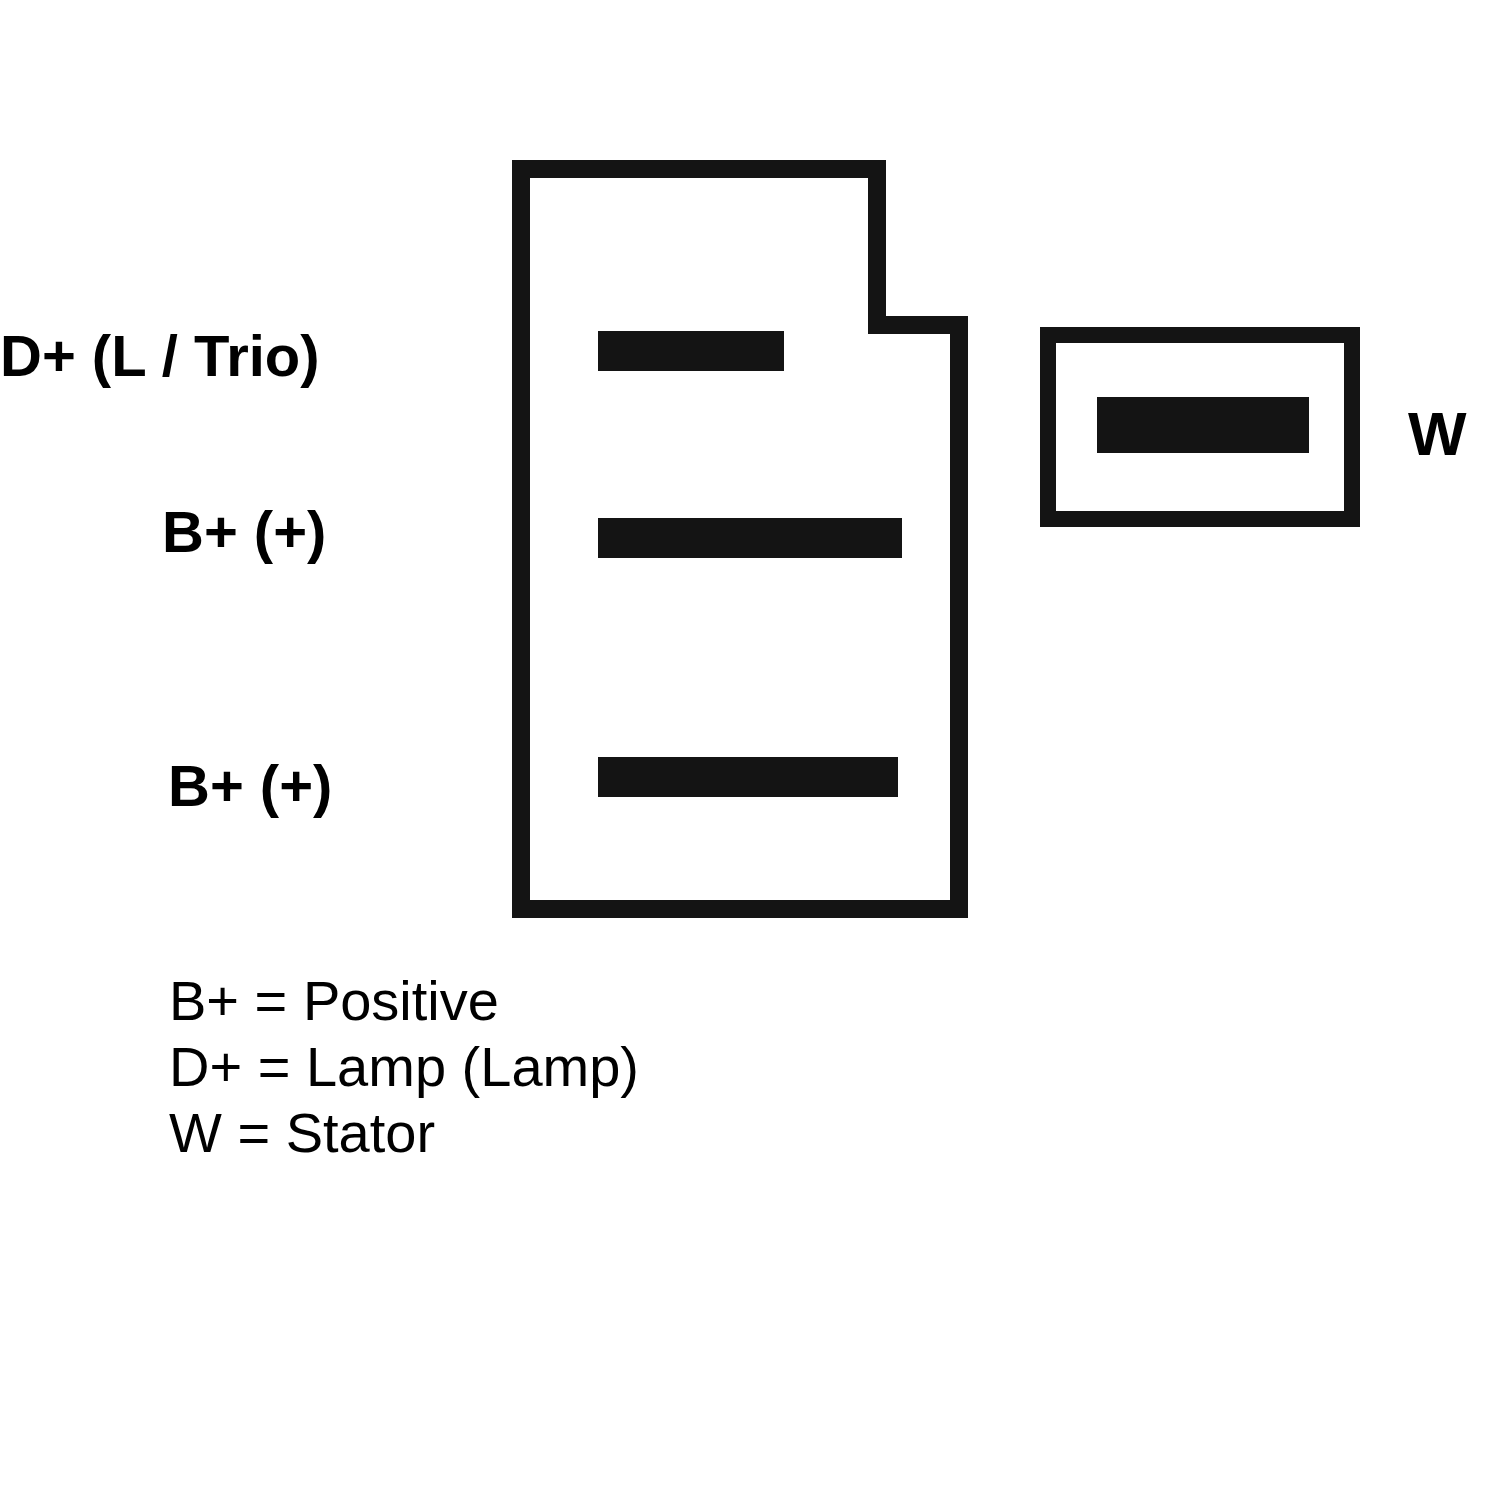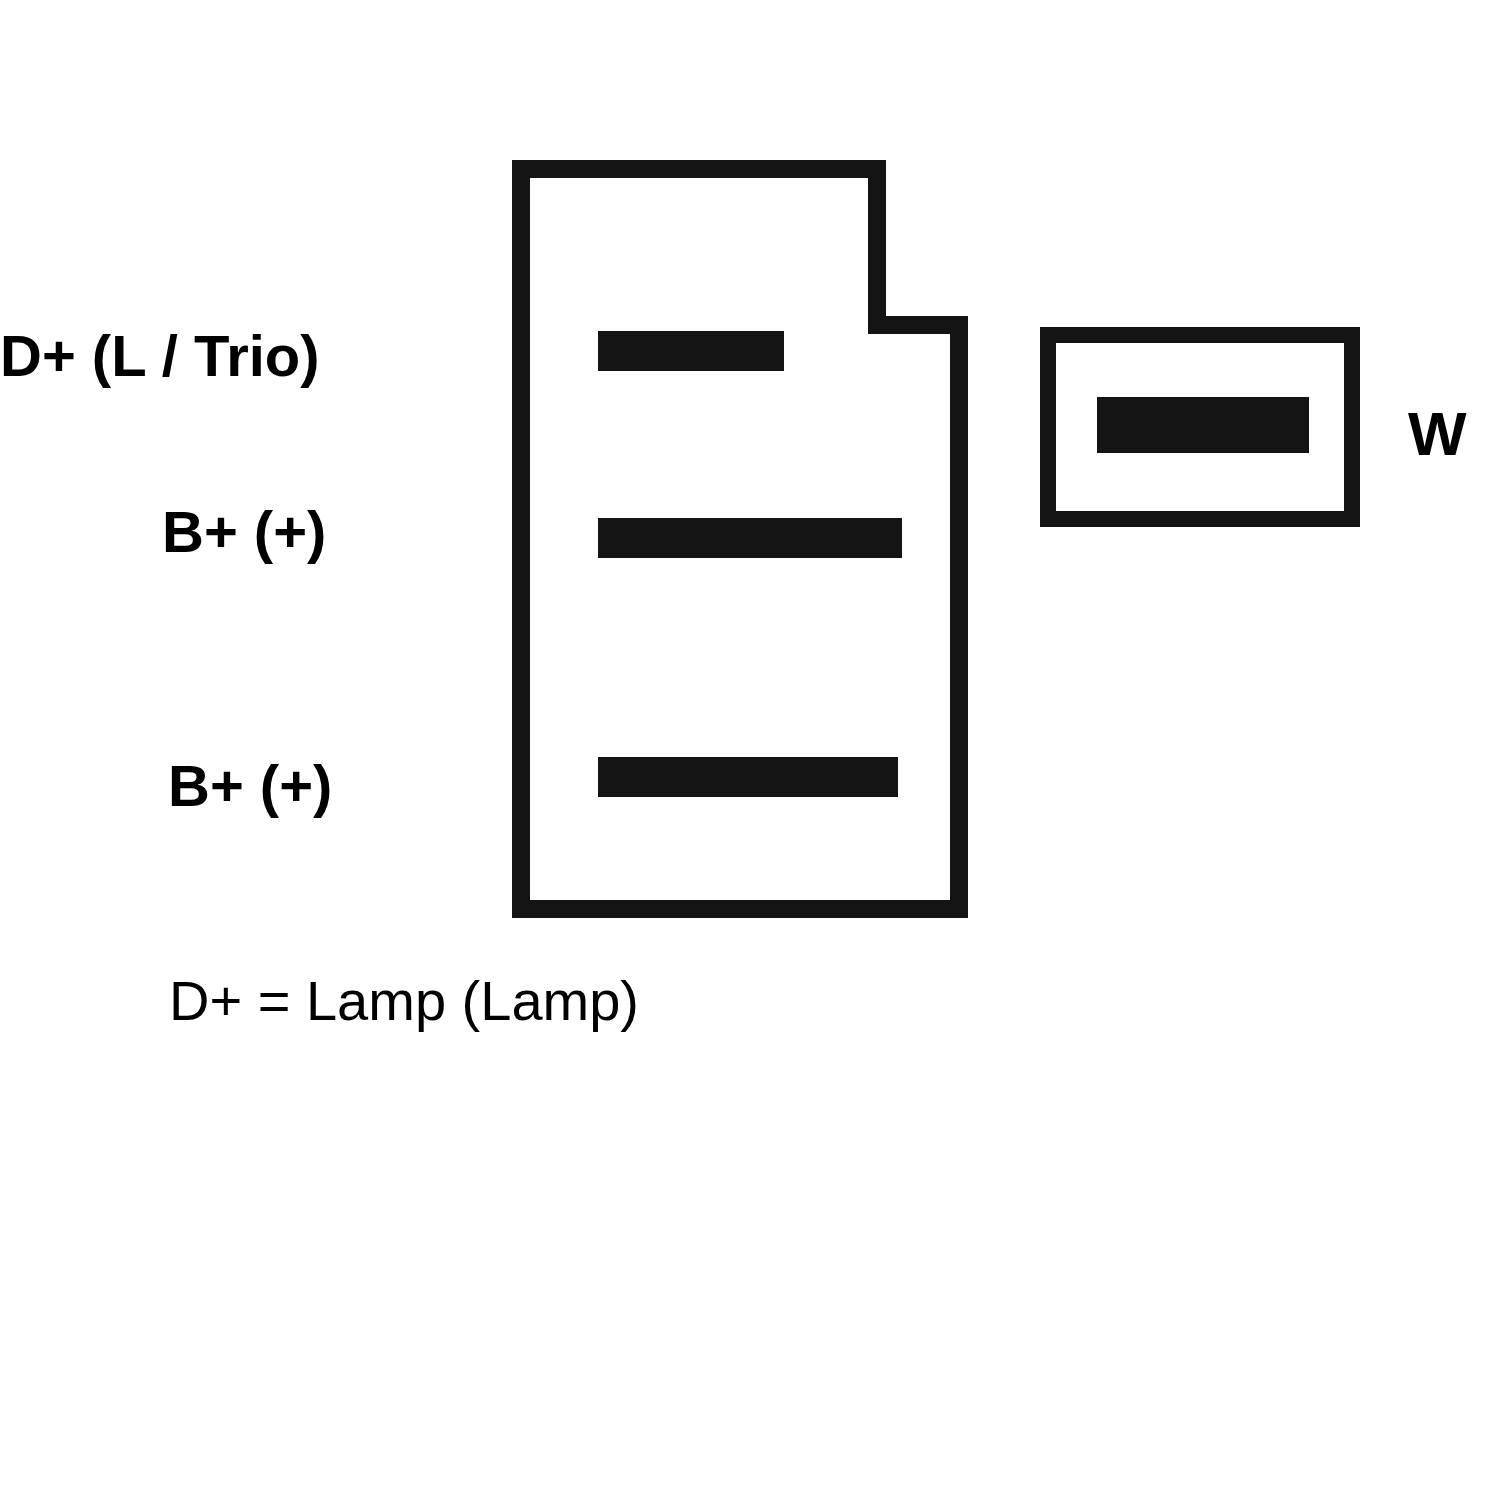--- a/index.html
+++ b/index.html
@@ -121,16 +121,18 @@
   <div class="blade" id="blade-dplus"></div>
   <div class="blade" id="blade-bplus1"></div>
   <div class="blade" id="blade-bplus2"></div>
 
   <div id="w-connector"></div>
   <div id="blade-w"></div>
 
   <div id="label-w">W</div>
 
   <div id="legend">
+    <div class="legend-line">B+ = Positive</div>
     <div class="legend-line">D+ = Lamp (Lamp)</div>
+    <div class="legend-line">W = Stator</div>
   </div>
 
 </div>
 
 </body></html>

